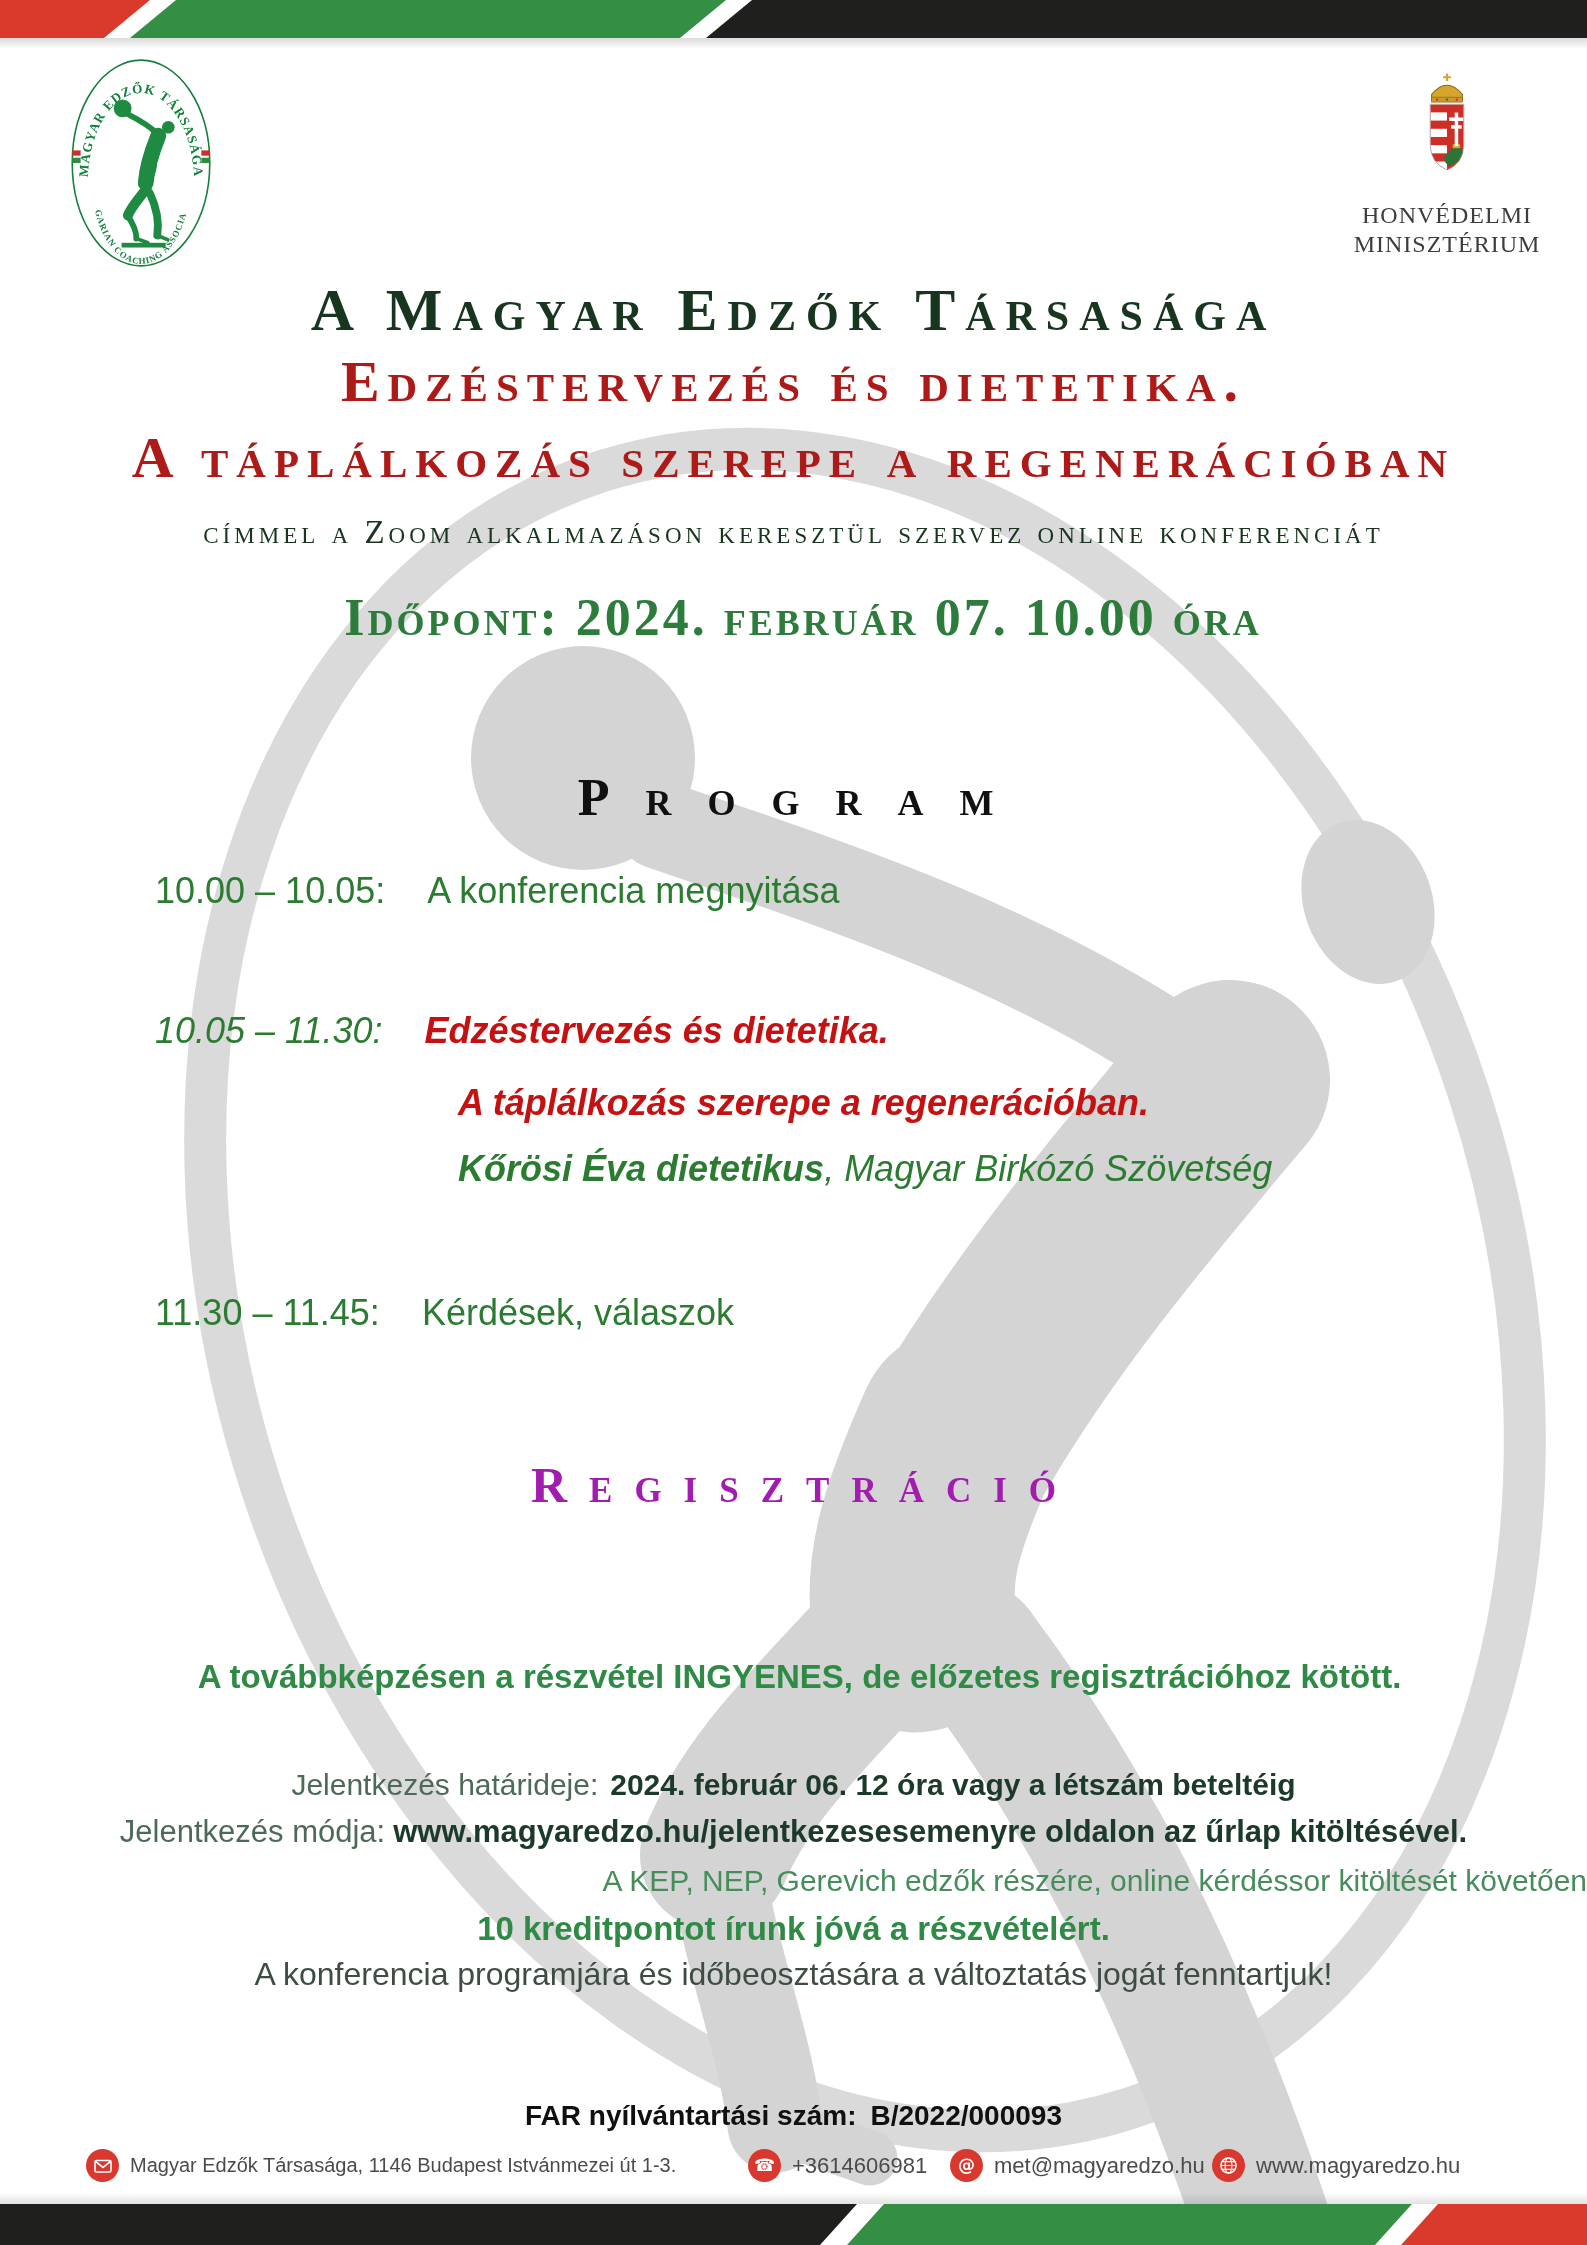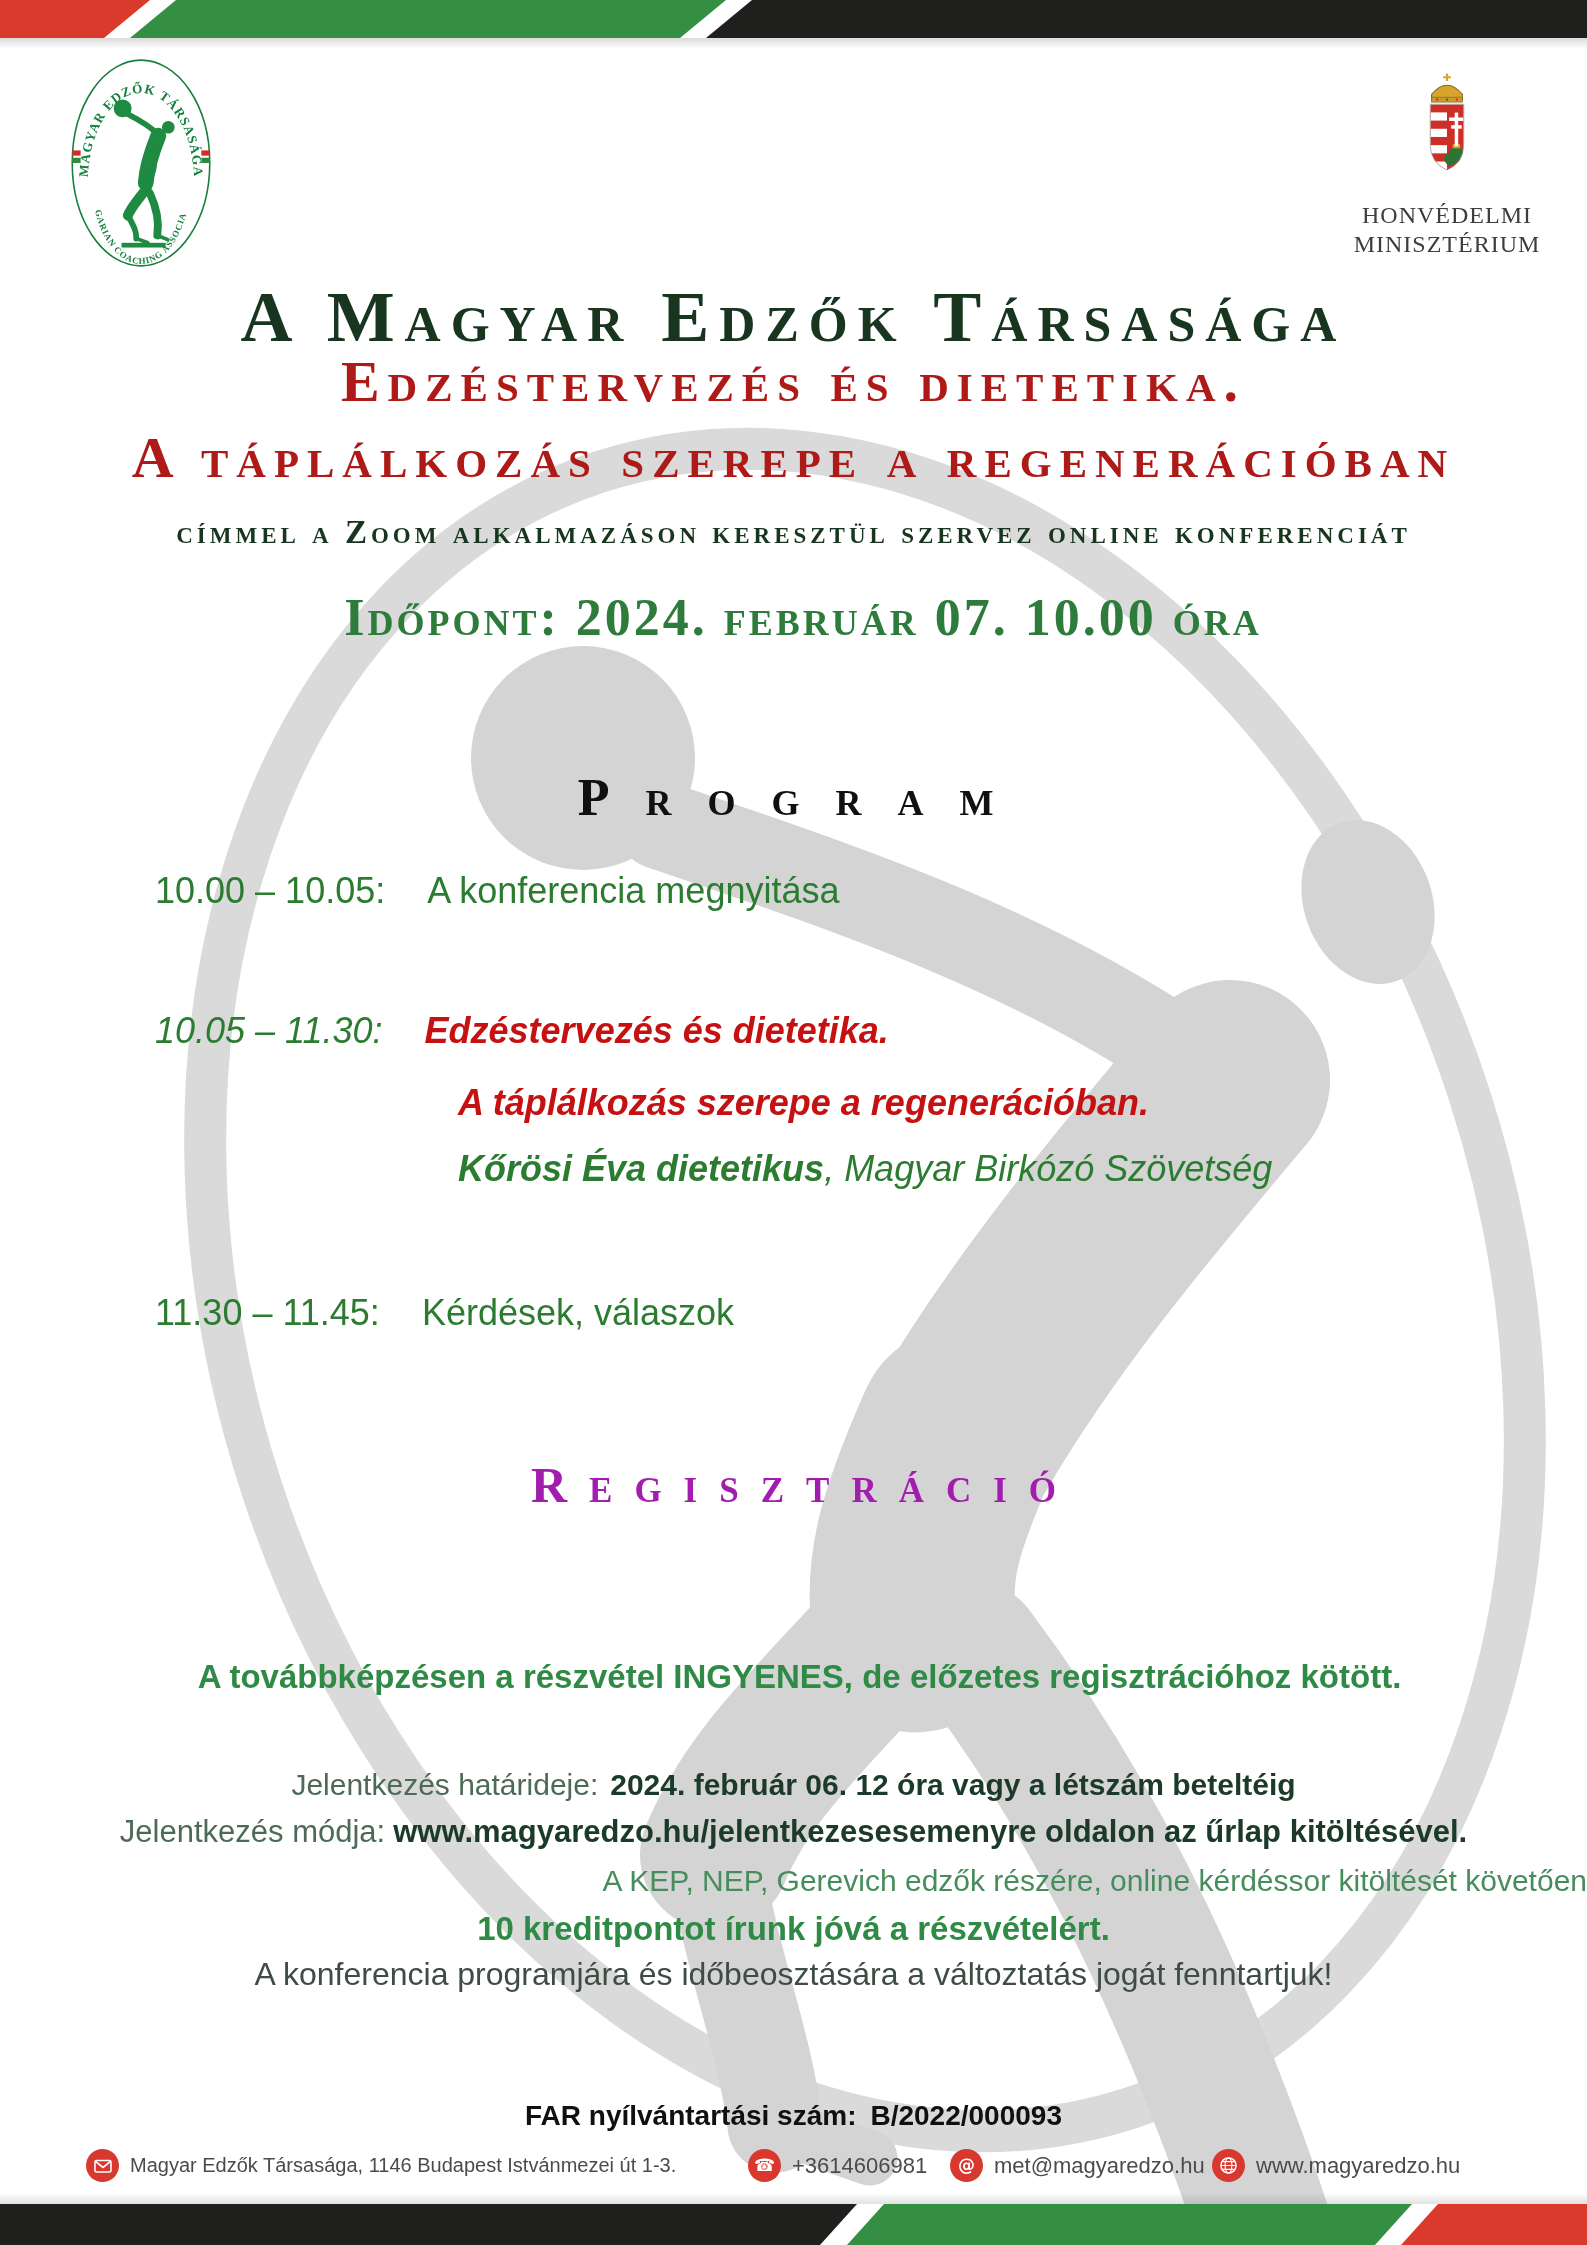--- a/index.html
+++ b/index.html
@@ -25,24 +25,24 @@
   
   .met-logo{left:70px;top:58px;width:142px;height:210px;}
   .hm-coat{left:1412px;top:72px;width:70px;height:112px;}
   .hm-text{left:1347px;top:202px;width:200px;text-align:center;
     font-family:"Liberation Serif","DejaVu Serif",serif;color:#3d3d3d;}
   .hm-text .l1{font-size:24px;letter-spacing:1px;}
   .hm-text .l2{font-size:24px;letter-spacing:1px;margin-top:2px;}
 
   
   .serifh{font-family:"Liberation Serif","DejaVu Serif",serif;font-variant:small-caps;white-space:nowrap;}
-  .title-org{top:276px;font-size:72px;font-weight:600;letter-spacing:10px;color:#17351f;}
+  .title-org{top:276px;font-size:60px;font-weight:600;letter-spacing:10px;color:#17351f;}
   .title-red1{top:348px;font-size:58px;font-weight:700;letter-spacing:8px;color:#ae1a17;}
   .title-red2{top:424px;font-size:58px;font-weight:700;letter-spacing:8px;color:#ae1a17;}
-  .subtitle{top:514px;font-size:33px;font-weight:700;letter-spacing:4px;color:#17351f;}
+  .subtitle{top:514px;font-size:33px;font-weight:400;letter-spacing:4px;color:#17351f;}
   .datetime{top:588px;font-size:52px;font-weight:700;letter-spacing:3px;color:#2e7c3c;margin-left:19px;}
   .program-heading{top:768px;font-size:52px;font-weight:600;letter-spacing:36px;padding-left:20px;color:#101010;}
   .reg-heading{top:1456px;font-size:50px;font-weight:600;letter-spacing:22px;padding-left:22px;color:#a21caf;}
 
   
   .prog{position:absolute;font-size:36px;line-height:1.15;color:#2b7c31;white-space:nowrap;}
   .p1{left:155px;top:870px;}
   .p2{left:155px;top:1010px;}
   .p3{left:458px;top:1082px;}
   .p4{left:458px;top:1148px;}

